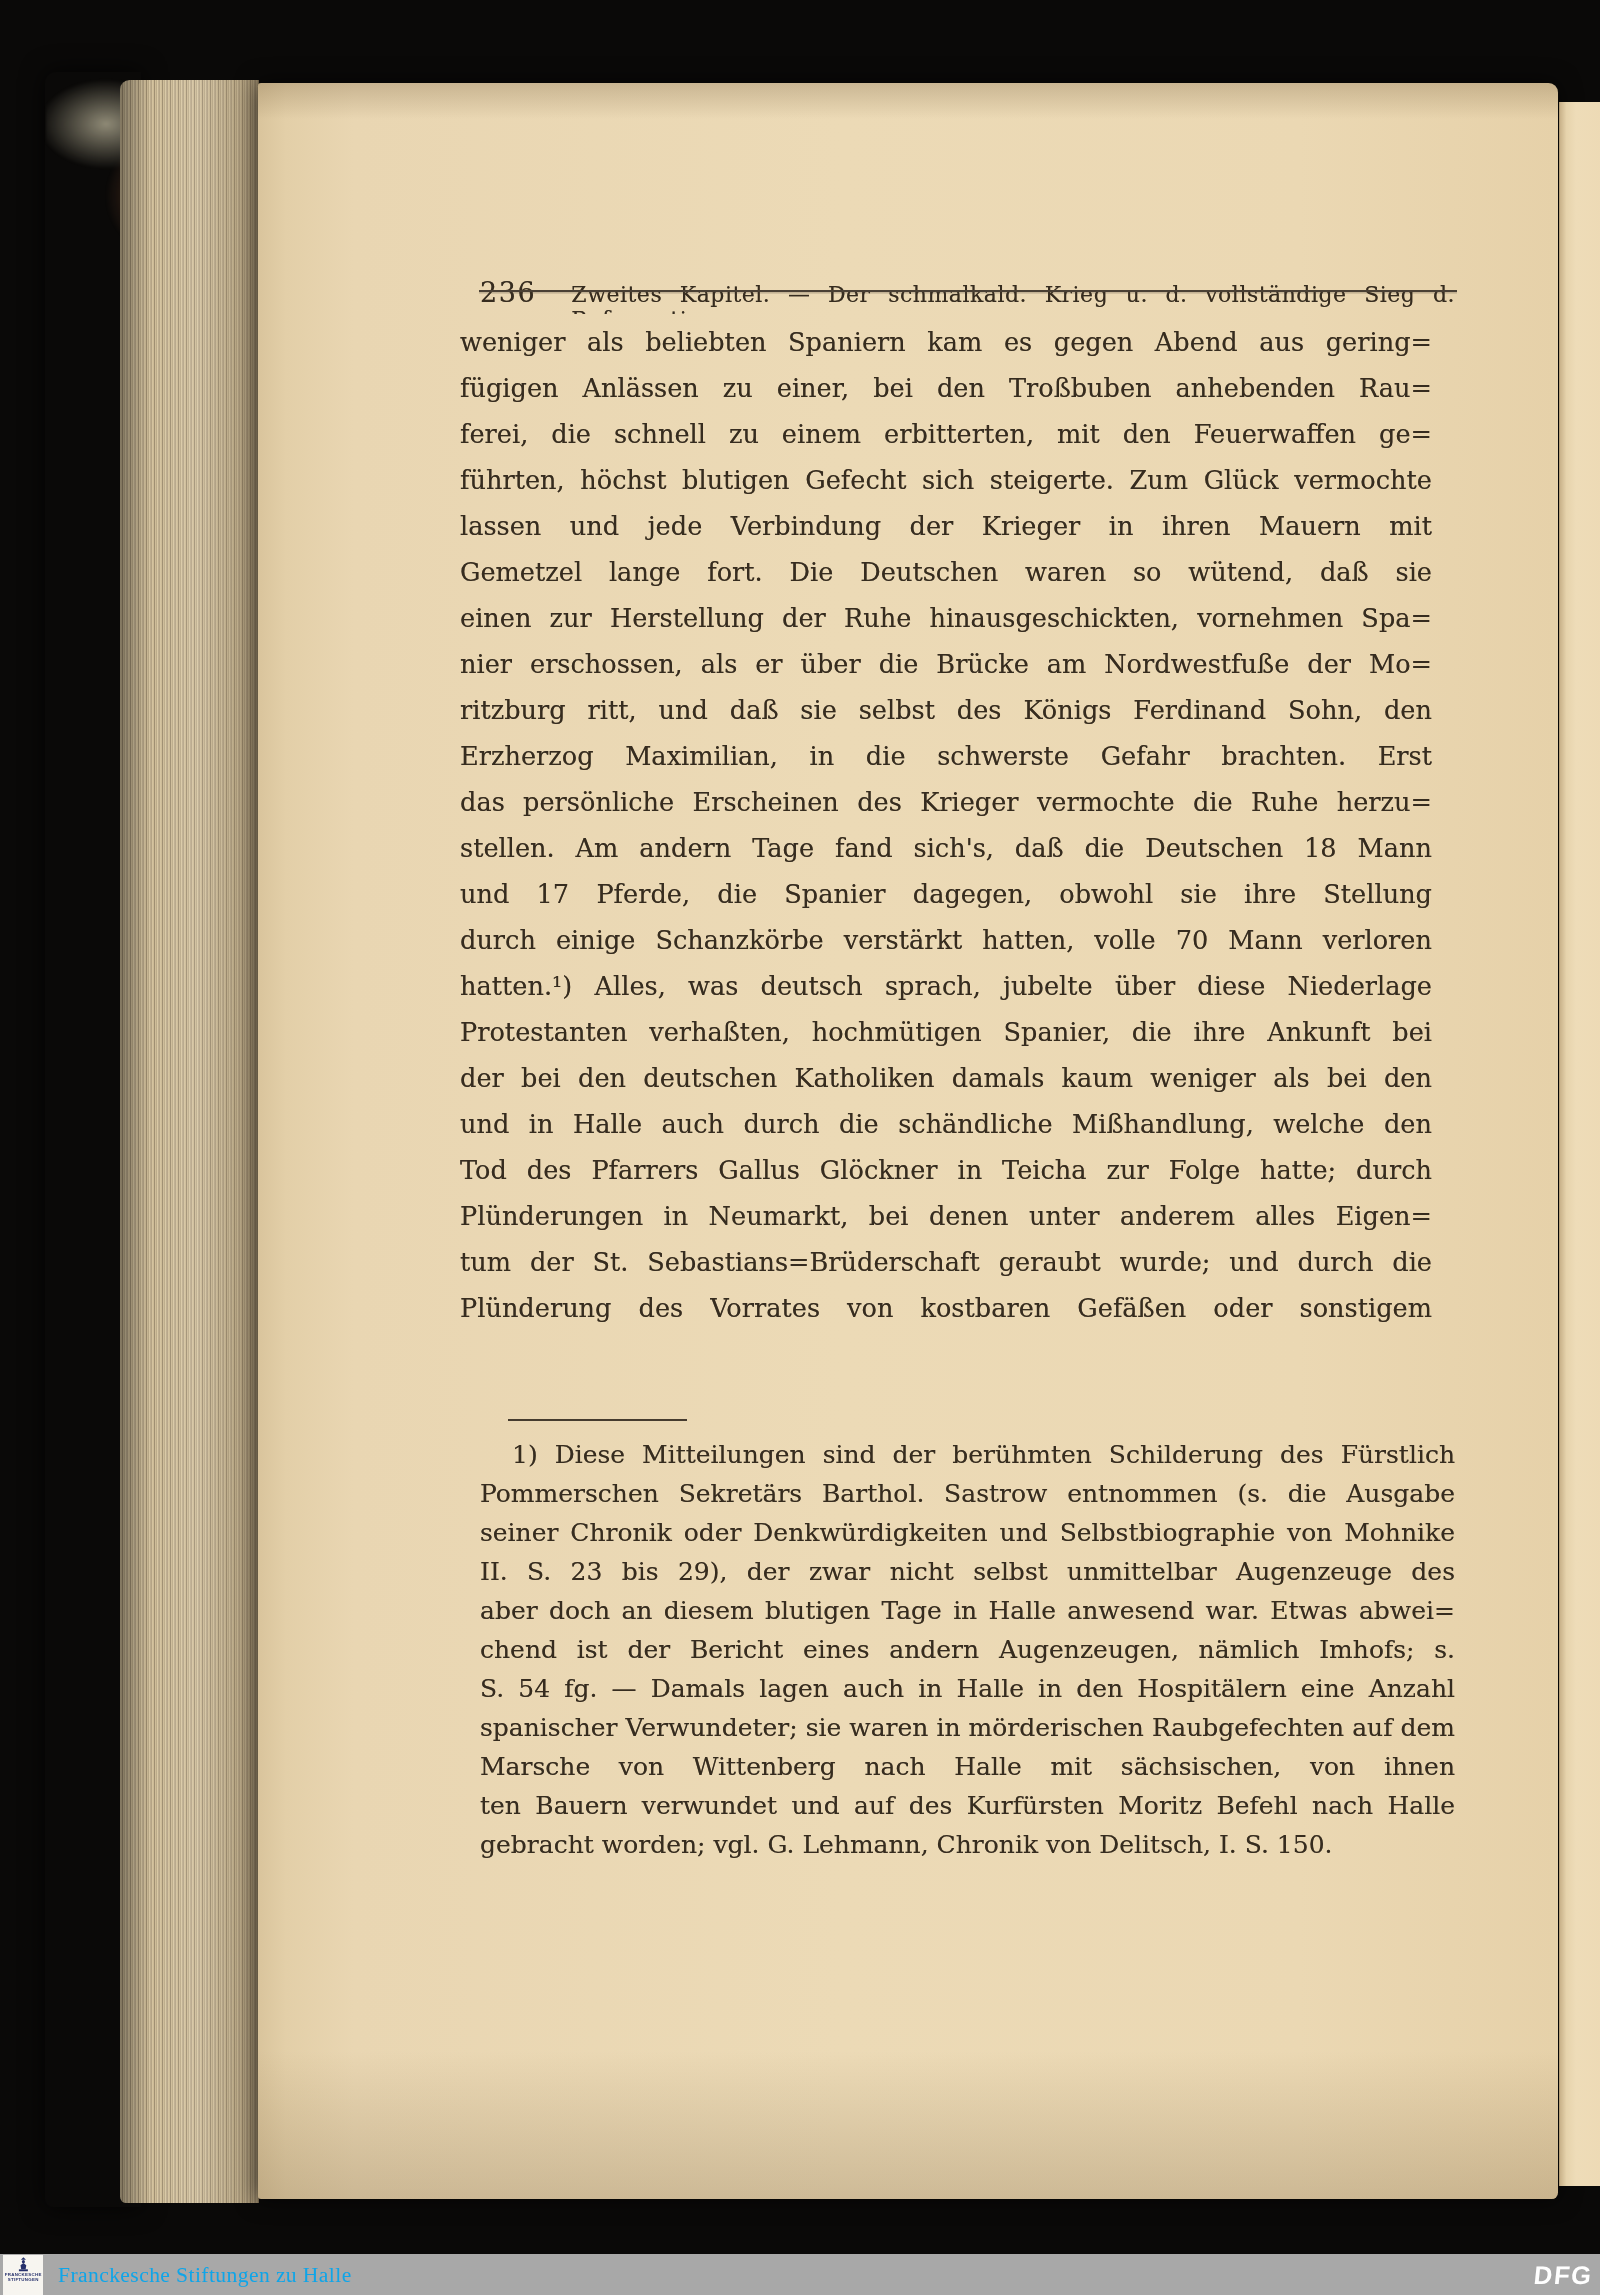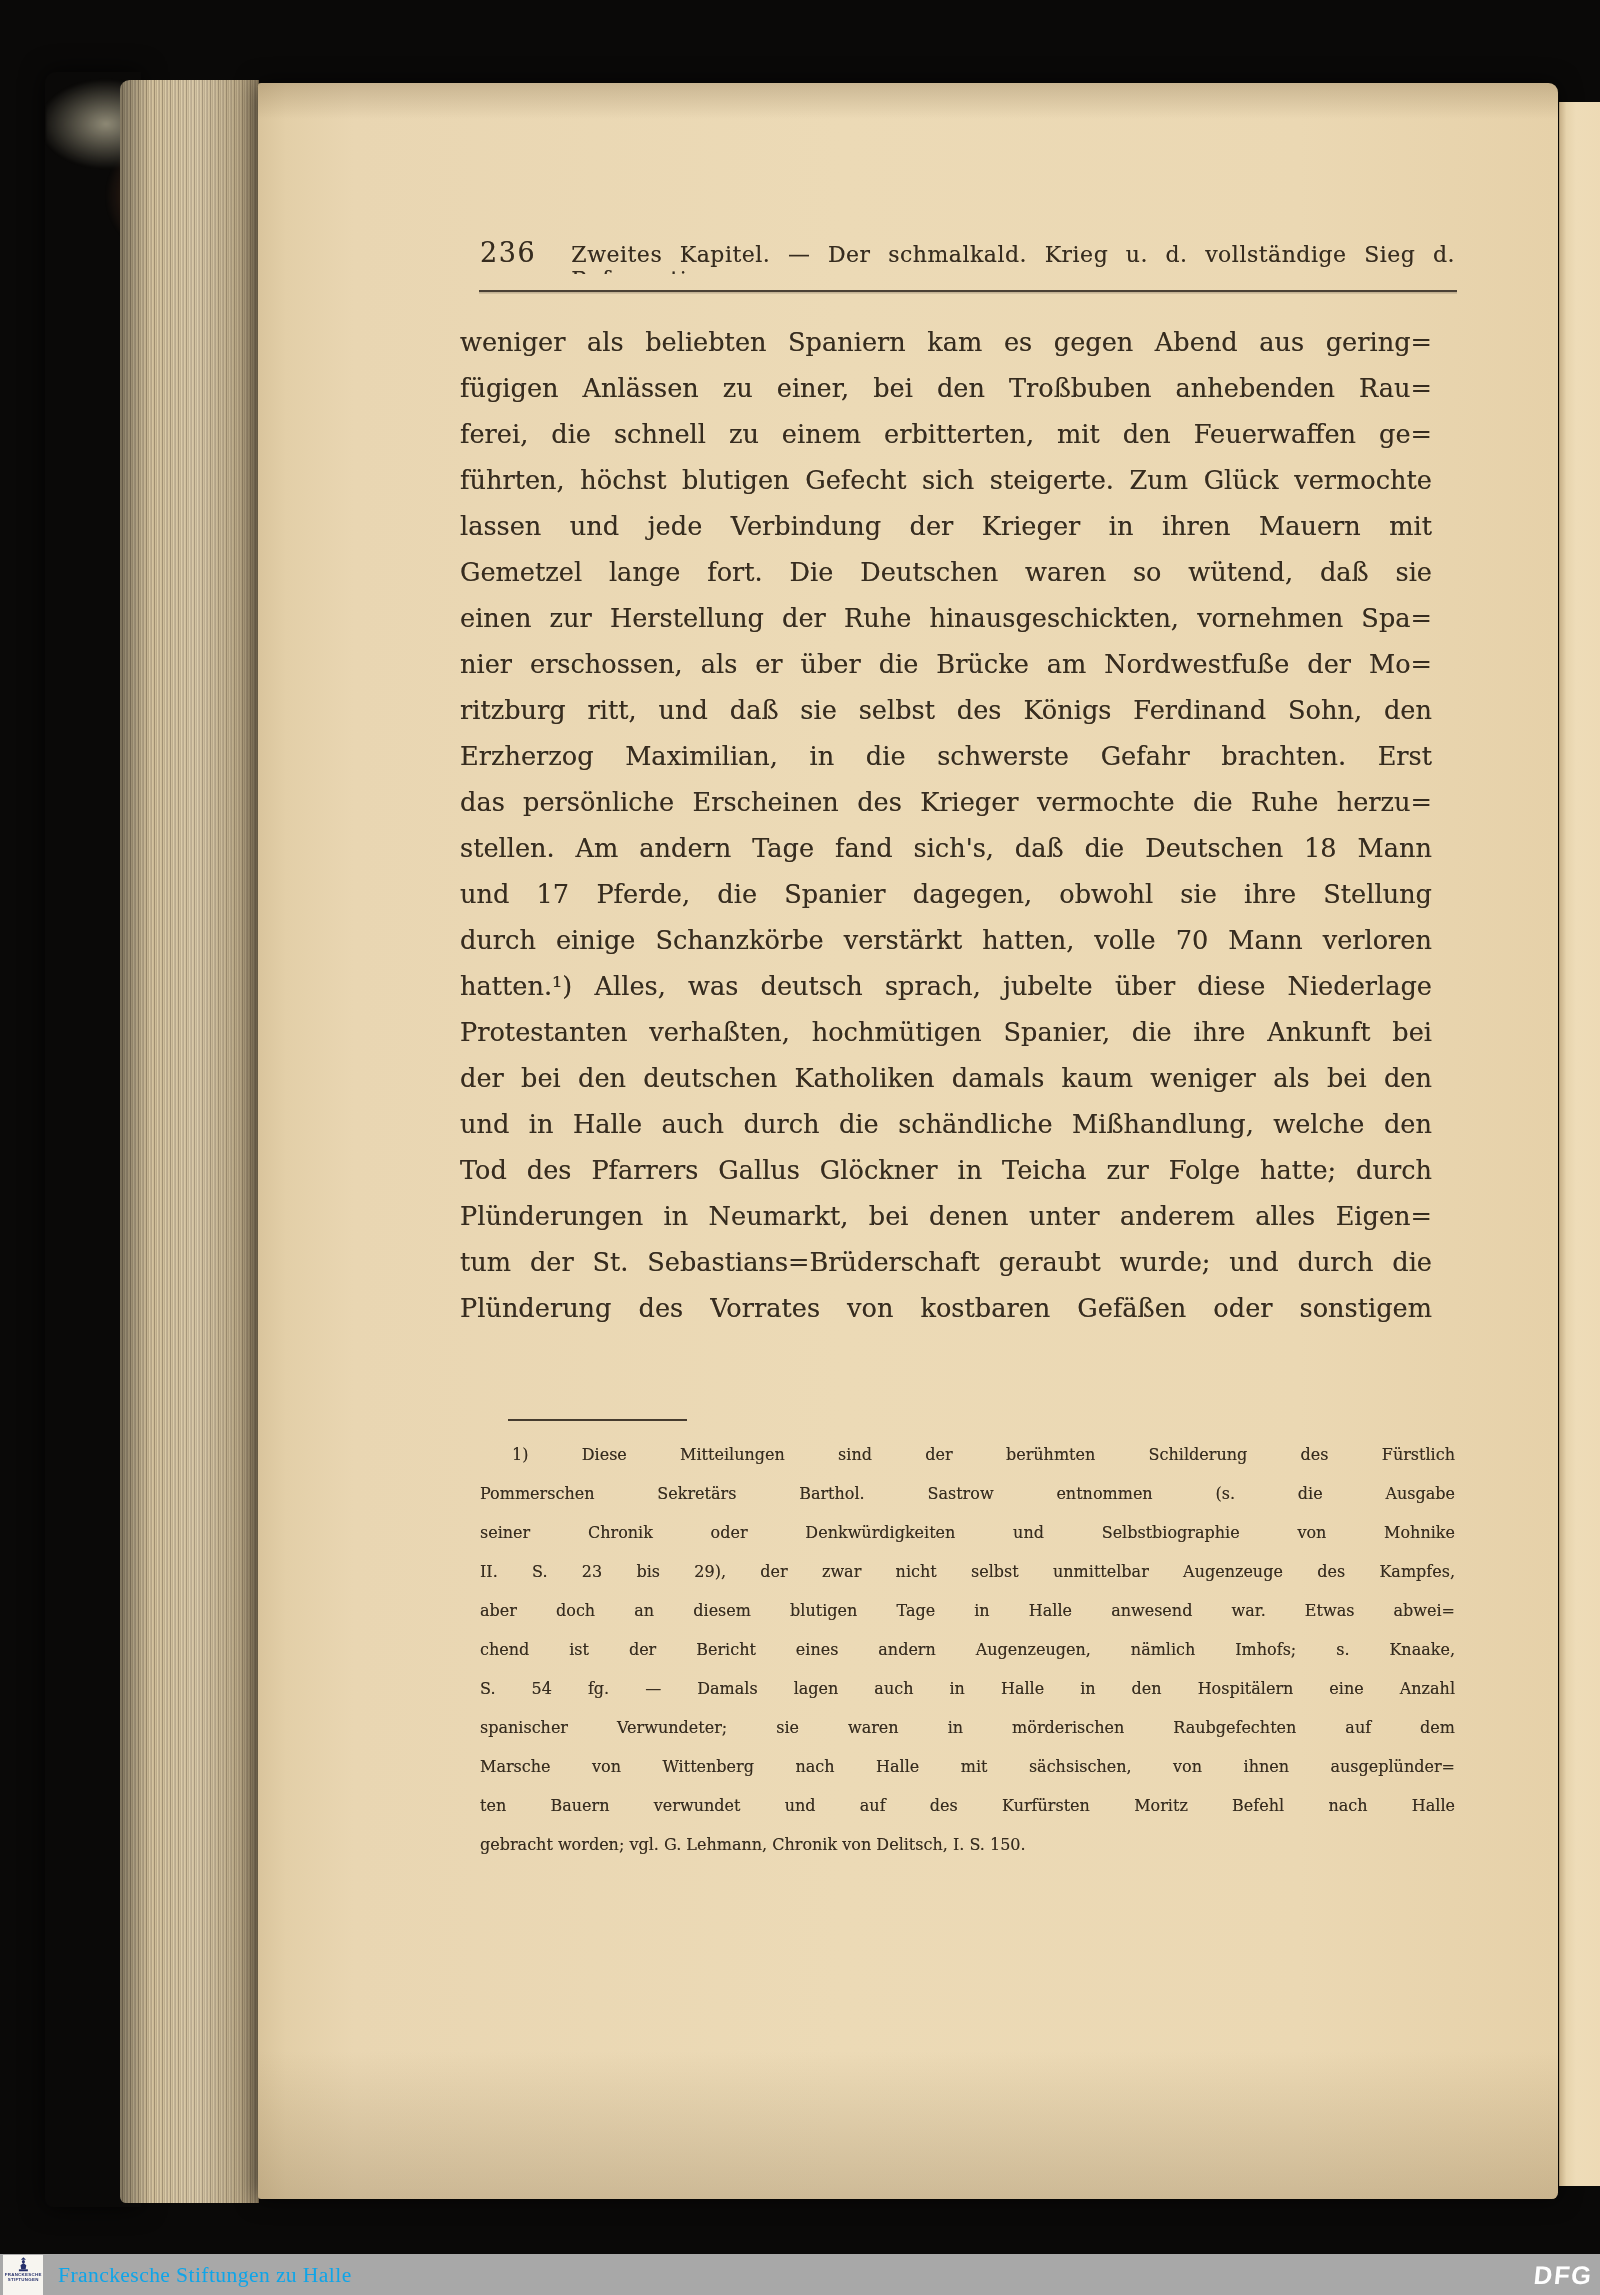--- a/index.html
+++ b/index.html
@@ -55,36 +55,36 @@
     position:absolute;left:1559px;top:102px;width:42px;height:2084px;
     background:linear-gradient(90deg,#c9b28a 0px,#e6d3ac 6.4px,#eedcb8 16px,#eddab5 100%);
     border-left:1.6px solid #b49e78;
   }
   
   .ink{color:#362c1f;text-shadow:0 0 0.4px rgba(54,44,31,.55);}
   .page-header{
     position:absolute;left:480px;top:237px;width:975px;height:35px;
     display:flex;align-items:baseline;
   }
-  .page-number{font-size:27px;letter-spacing:1.6px;}
+  .page-number{font-size:27px;letter-spacing:1.6px;margin-top:40px;}
   .chapter-title{
     flex:1;margin-left:35px;font-size:22px;letter-spacing:0.5px;
     text-align:justify;text-align-last:justify;height:32px;overflow:hidden;
   }
   .chapter-title::after{content:"";display:inline-block;width:100%;height:0;}
   .header-rule{
     position:absolute;left:479px;top:290px;width:978px;height:1.6px;
     background:#4a4034;box-shadow:0 1.6px 0 rgba(74,64,52,.25);
   }
   .body-text{position:absolute;left:460px;top:319px;width:972px;font-size:25.6px;}
   .body-text .tline{height:46px;line-height:46px;}
   .footnote-separator{
     position:absolute;left:508px;top:1419px;width:179px;height:2.4px;background:#453b2e;
   }
-  .footnote-text{position:absolute;left:480px;top:1435px;width:975px;font-size:16px;}
+  .footnote-text{position:absolute;left:480px;top:1435px;width:975px;font-size:25px;}
   .footnote-text .tline{height:39px;line-height:39px;}
   .footnote-text .tline.indent{text-indent:32px;}
   .tline{
     white-space:nowrap;overflow:hidden;
     text-align:justify;text-align-last:justify;white-space:normal;
   }
   .tline::after{content:"";display:inline-block;width:100%;height:0;}
   .tline.no-just{text-align:left;text-align-last:left;}
   .tline.no-just::after{content:none;}
   

